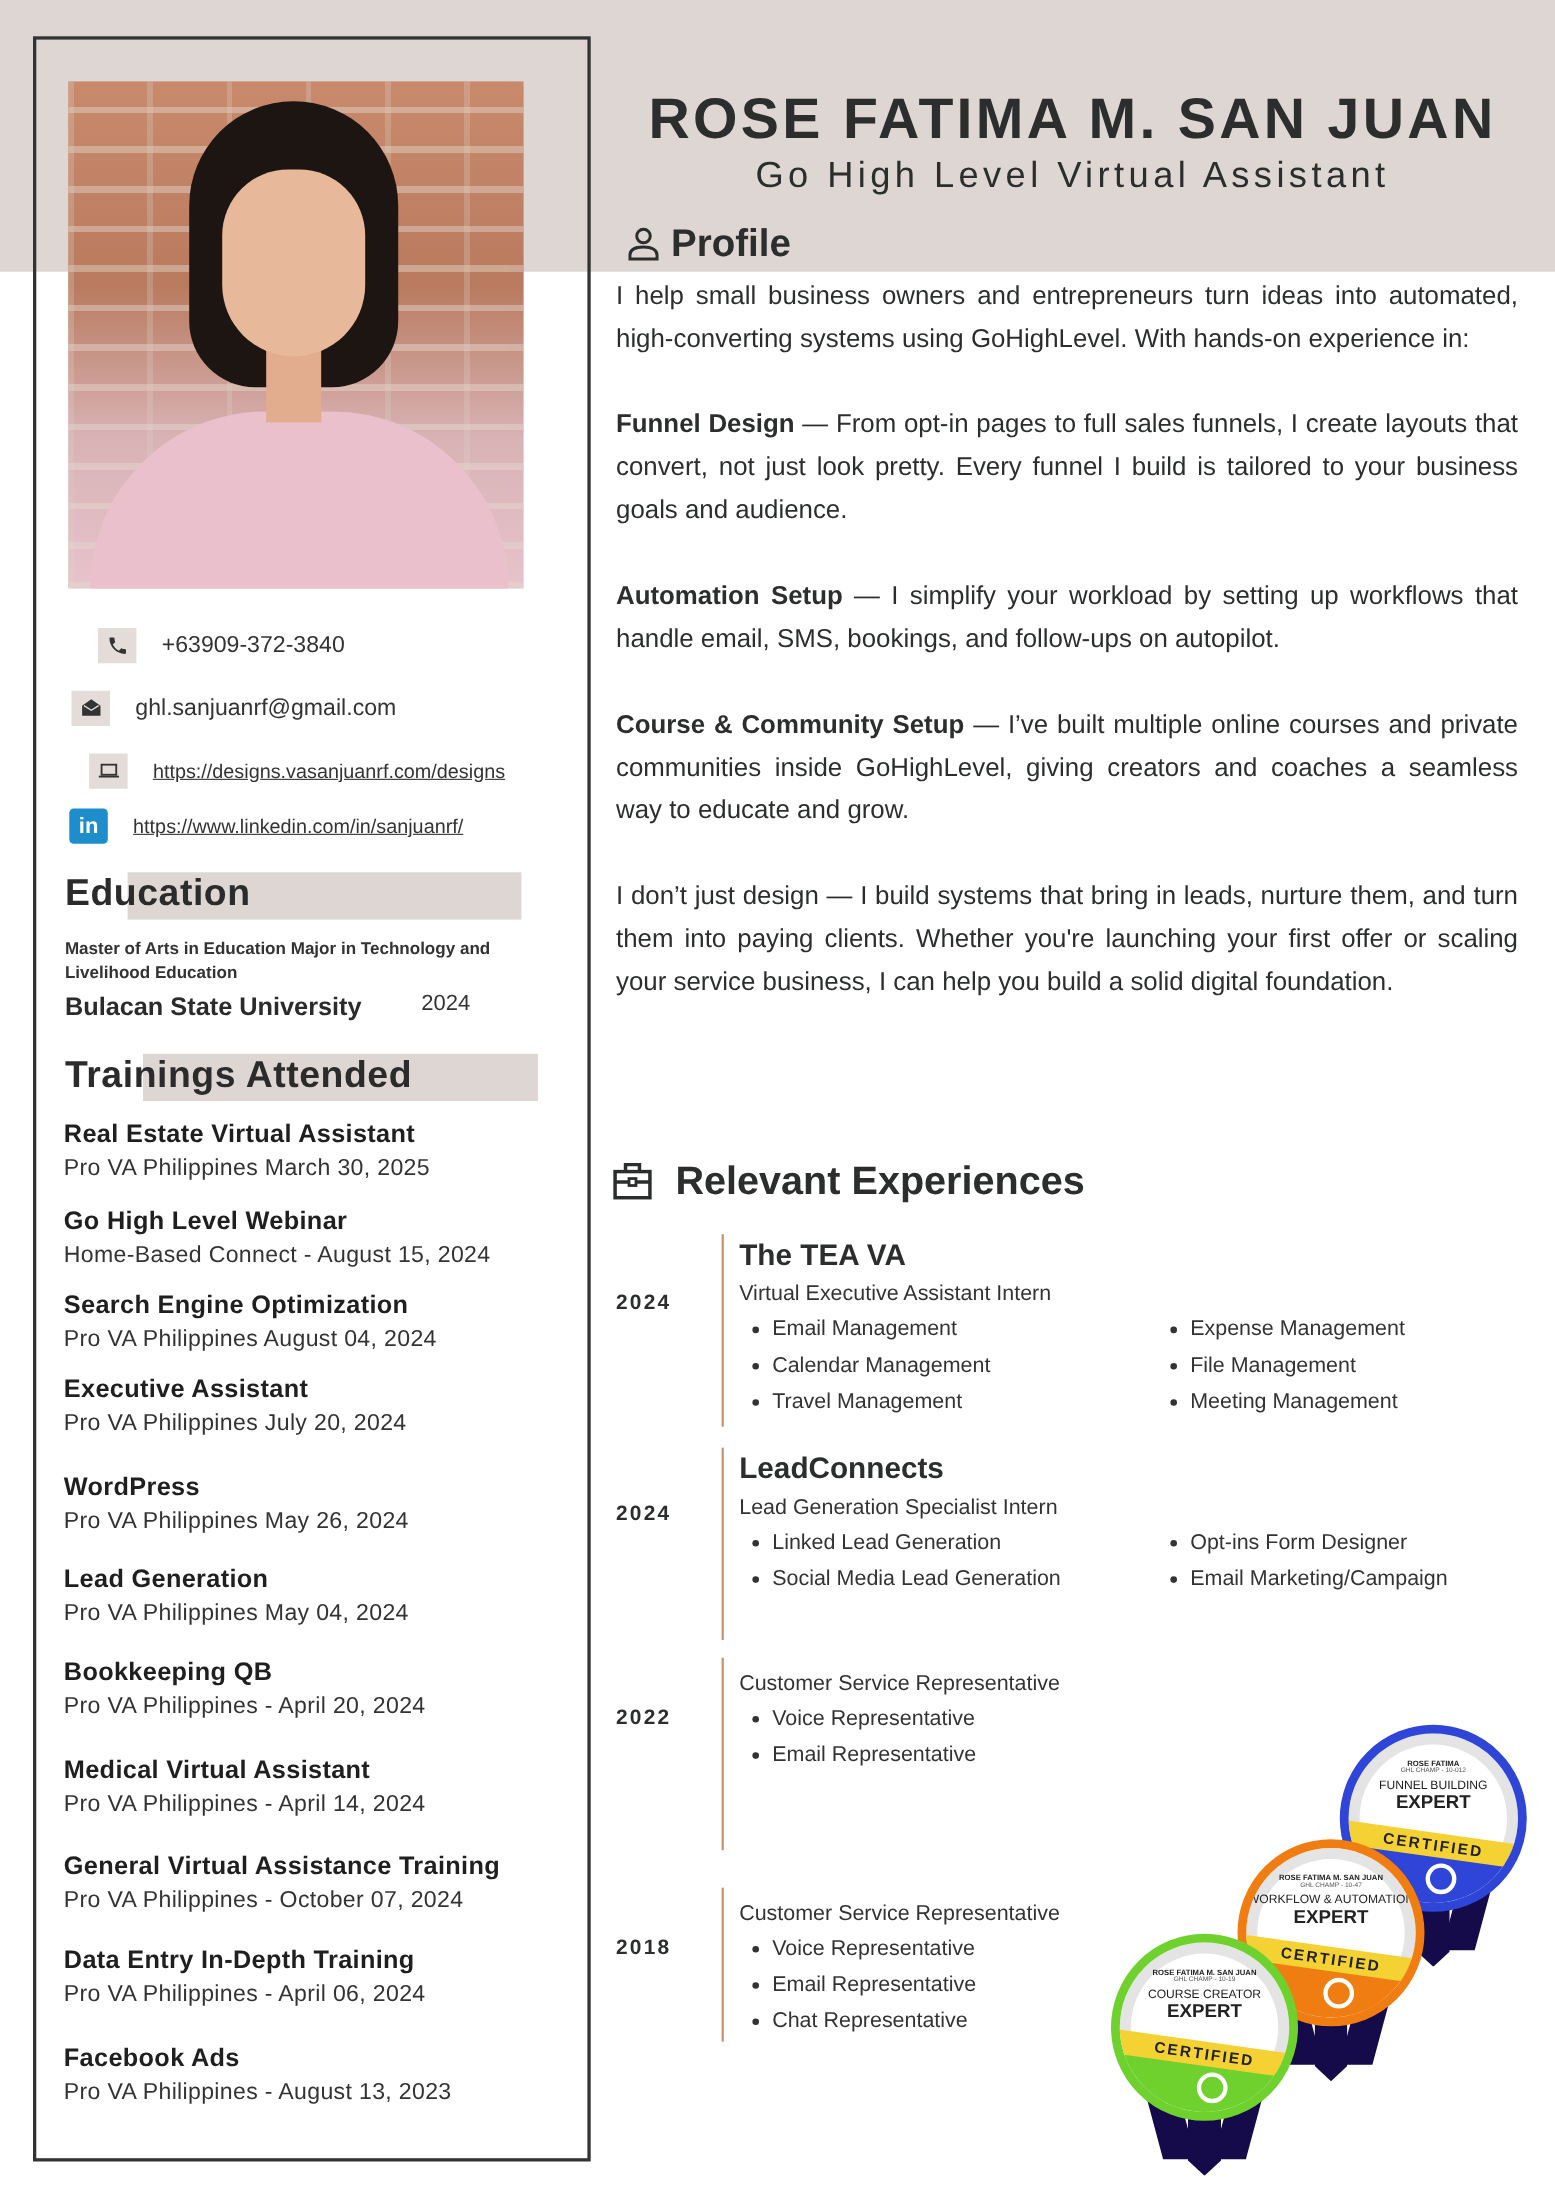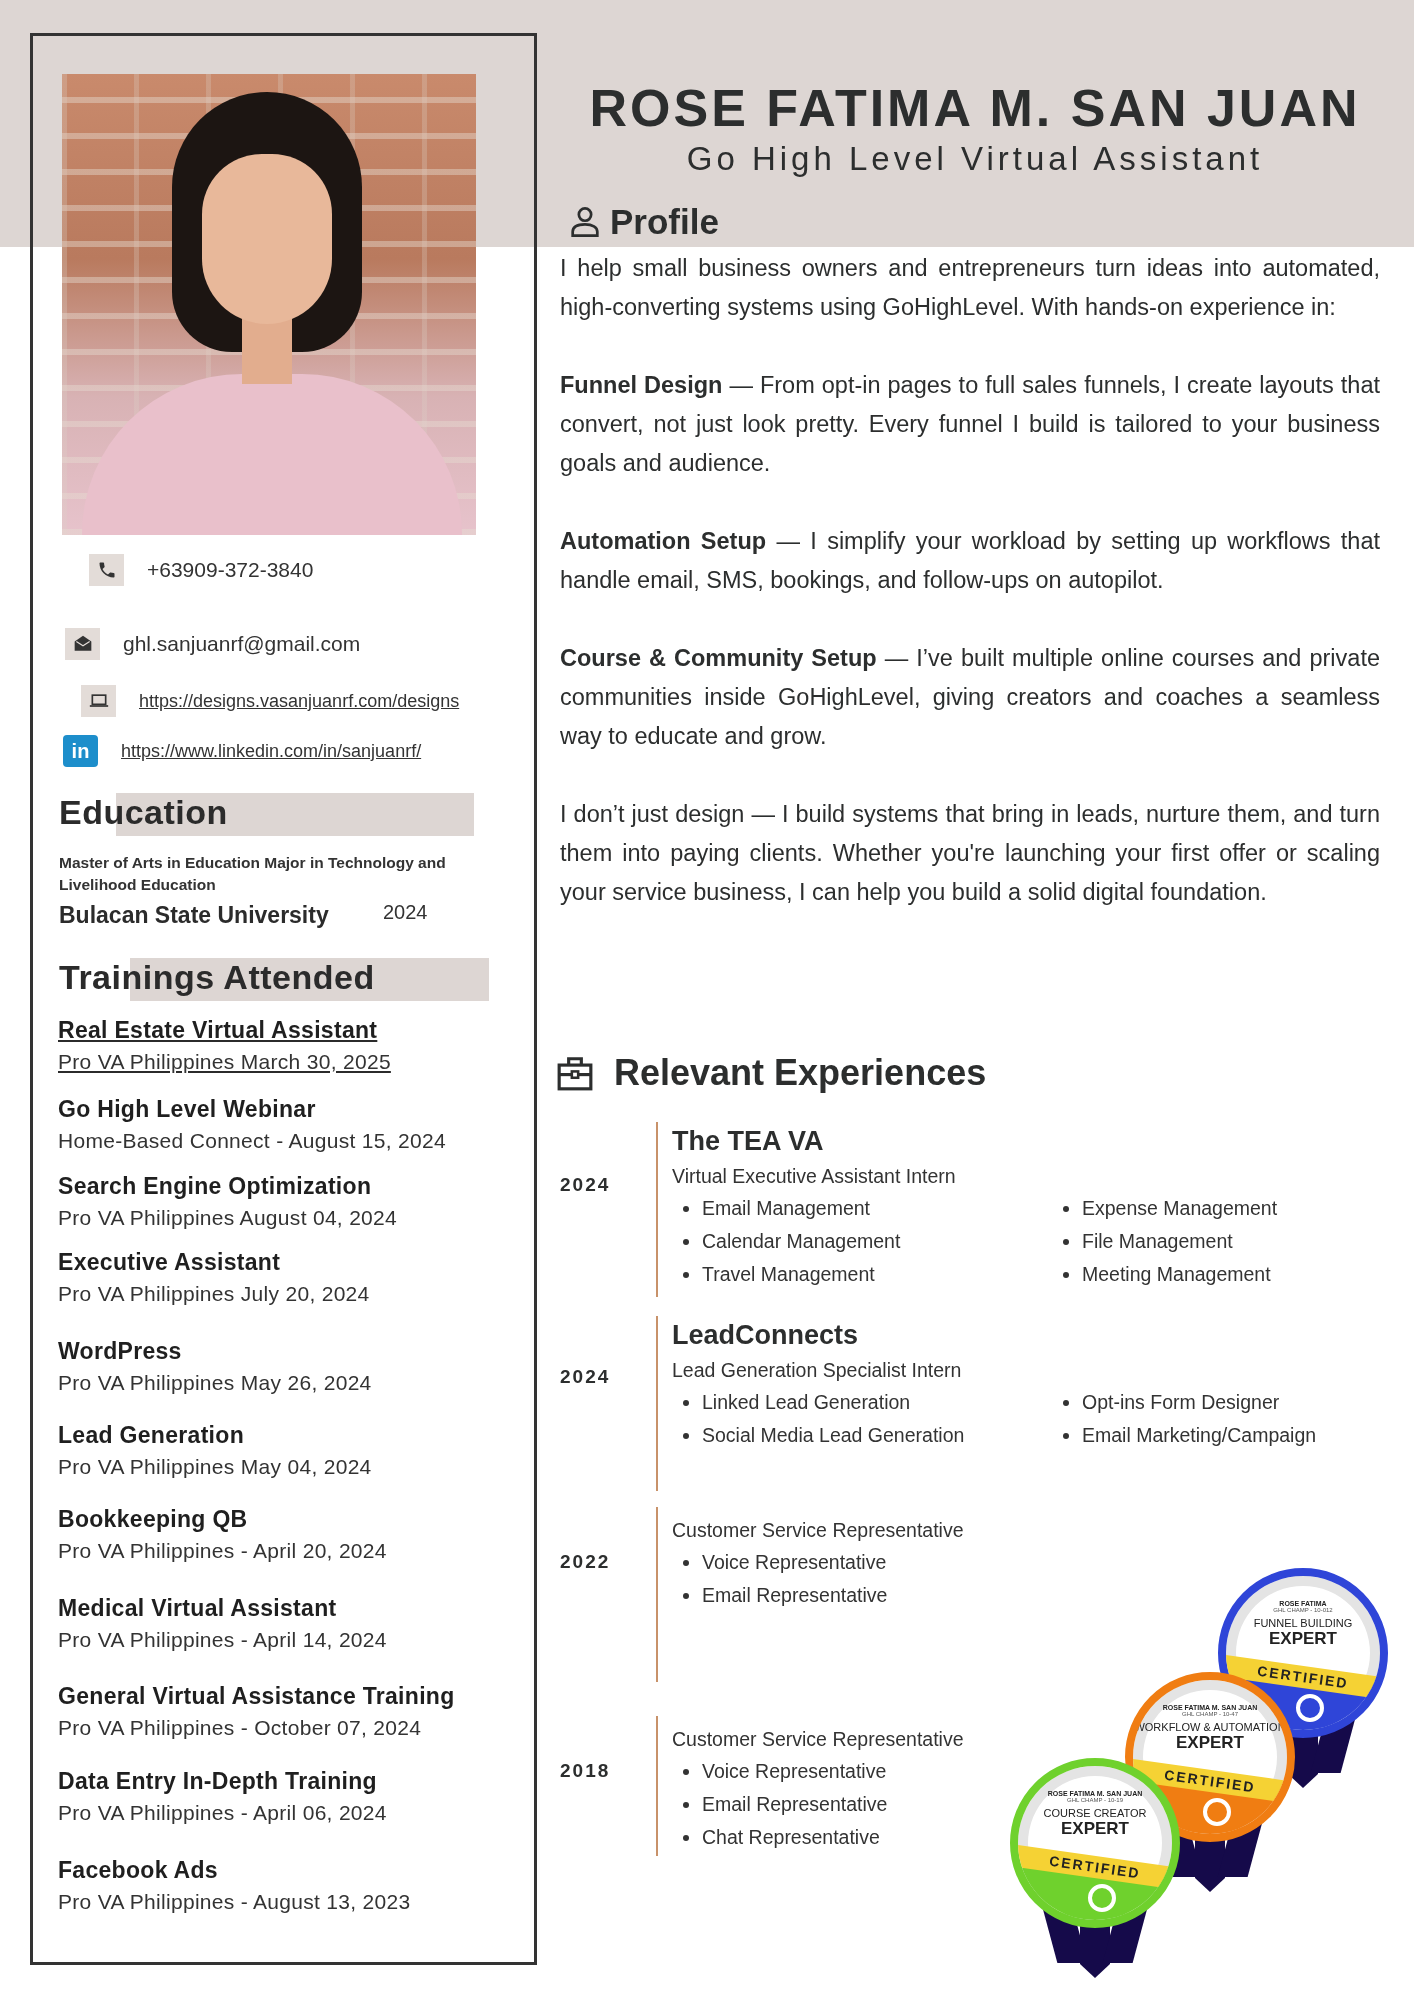--- a/index.html
+++ b/index.html
@@ -78,21 +78,21 @@
 <div class="frame"></div>
 
 <div class="photo">
   <div class="bricks"></div>
     <div class="hair"></div>
     <div class="body"></div>
     <div class="neck"></div>
     <div class="face"></div>
 </div>
 
-<div class="contact" style="top:554px;padding-left:24px;">
+<div class="contact" style="top:571px;padding-left:24px;">
   <span class="ic">
     <svg viewBox="0 0 24 24">
         <path d="M6.6 10.8c1.4 2.8 3.8 5.1 6.6 6.6l2.2-2.2c.3-.3.7-.4 1-.2 1.1.4 2.3.6 3.6.6.6 0 1 .4 1 1V20c0 .6-.4 1-1 1C10.6 21 3 13.4 3 4c0-.6.4-1 1-1h3.5c.6 0 1 .4 1 1 0 1.3.2 2.5.6 3.6.1.3 0 .7-.2 1L6.6 10.8z" fill="#333"></path>
       </svg>
   </span>
   <span>+63909-372-3840</span>
 </div>
 <div class="contact" style="top:628px;">
   <span class="ic">
     <svg viewBox="0 0 24 24">
@@ -118,21 +118,21 @@
 
 <div class="sec-hl" style="left:116px; top:793px; width:358px; height:43px;"></div>
 <div class="sec-title" style="left:59px; top:793px;">Education</div>
 <div class="edu-deg">Master of Arts in Education Major in Technology and Livelihood Education</div>
 <div class="edu-school">Bulacan State University</div>
 <div class="edu-year">2024</div>
 
 <div class="sec-hl" style="left:130px; top:958px; width:359px; height:43px;"></div>
 <div class="sec-title" style="left:59px; top:958px;">Trainings Attended</div>
 <div id="trainings">
-    <div class="training" style="top: 1017px; text-decoration: underline;">
+    <div class="training" style="top: 1017px;">
       <div class="t">Real Estate Virtual Assistant</div>
       <div class="s">Pro VA Philippines  March 30, 2025</div>
     </div>
     <div class="training" style="top: 1096px;">
       <div class="t">Go High Level Webinar</div>
       <div class="s">Home-Based Connect - August 15, 2024</div>
     </div>
     <div class="training" style="top: 1173px;">
       <div class="t">Search Engine Optimization</div>
       <div class="s">Pro VA Philippines  August 04, 2024</div>

